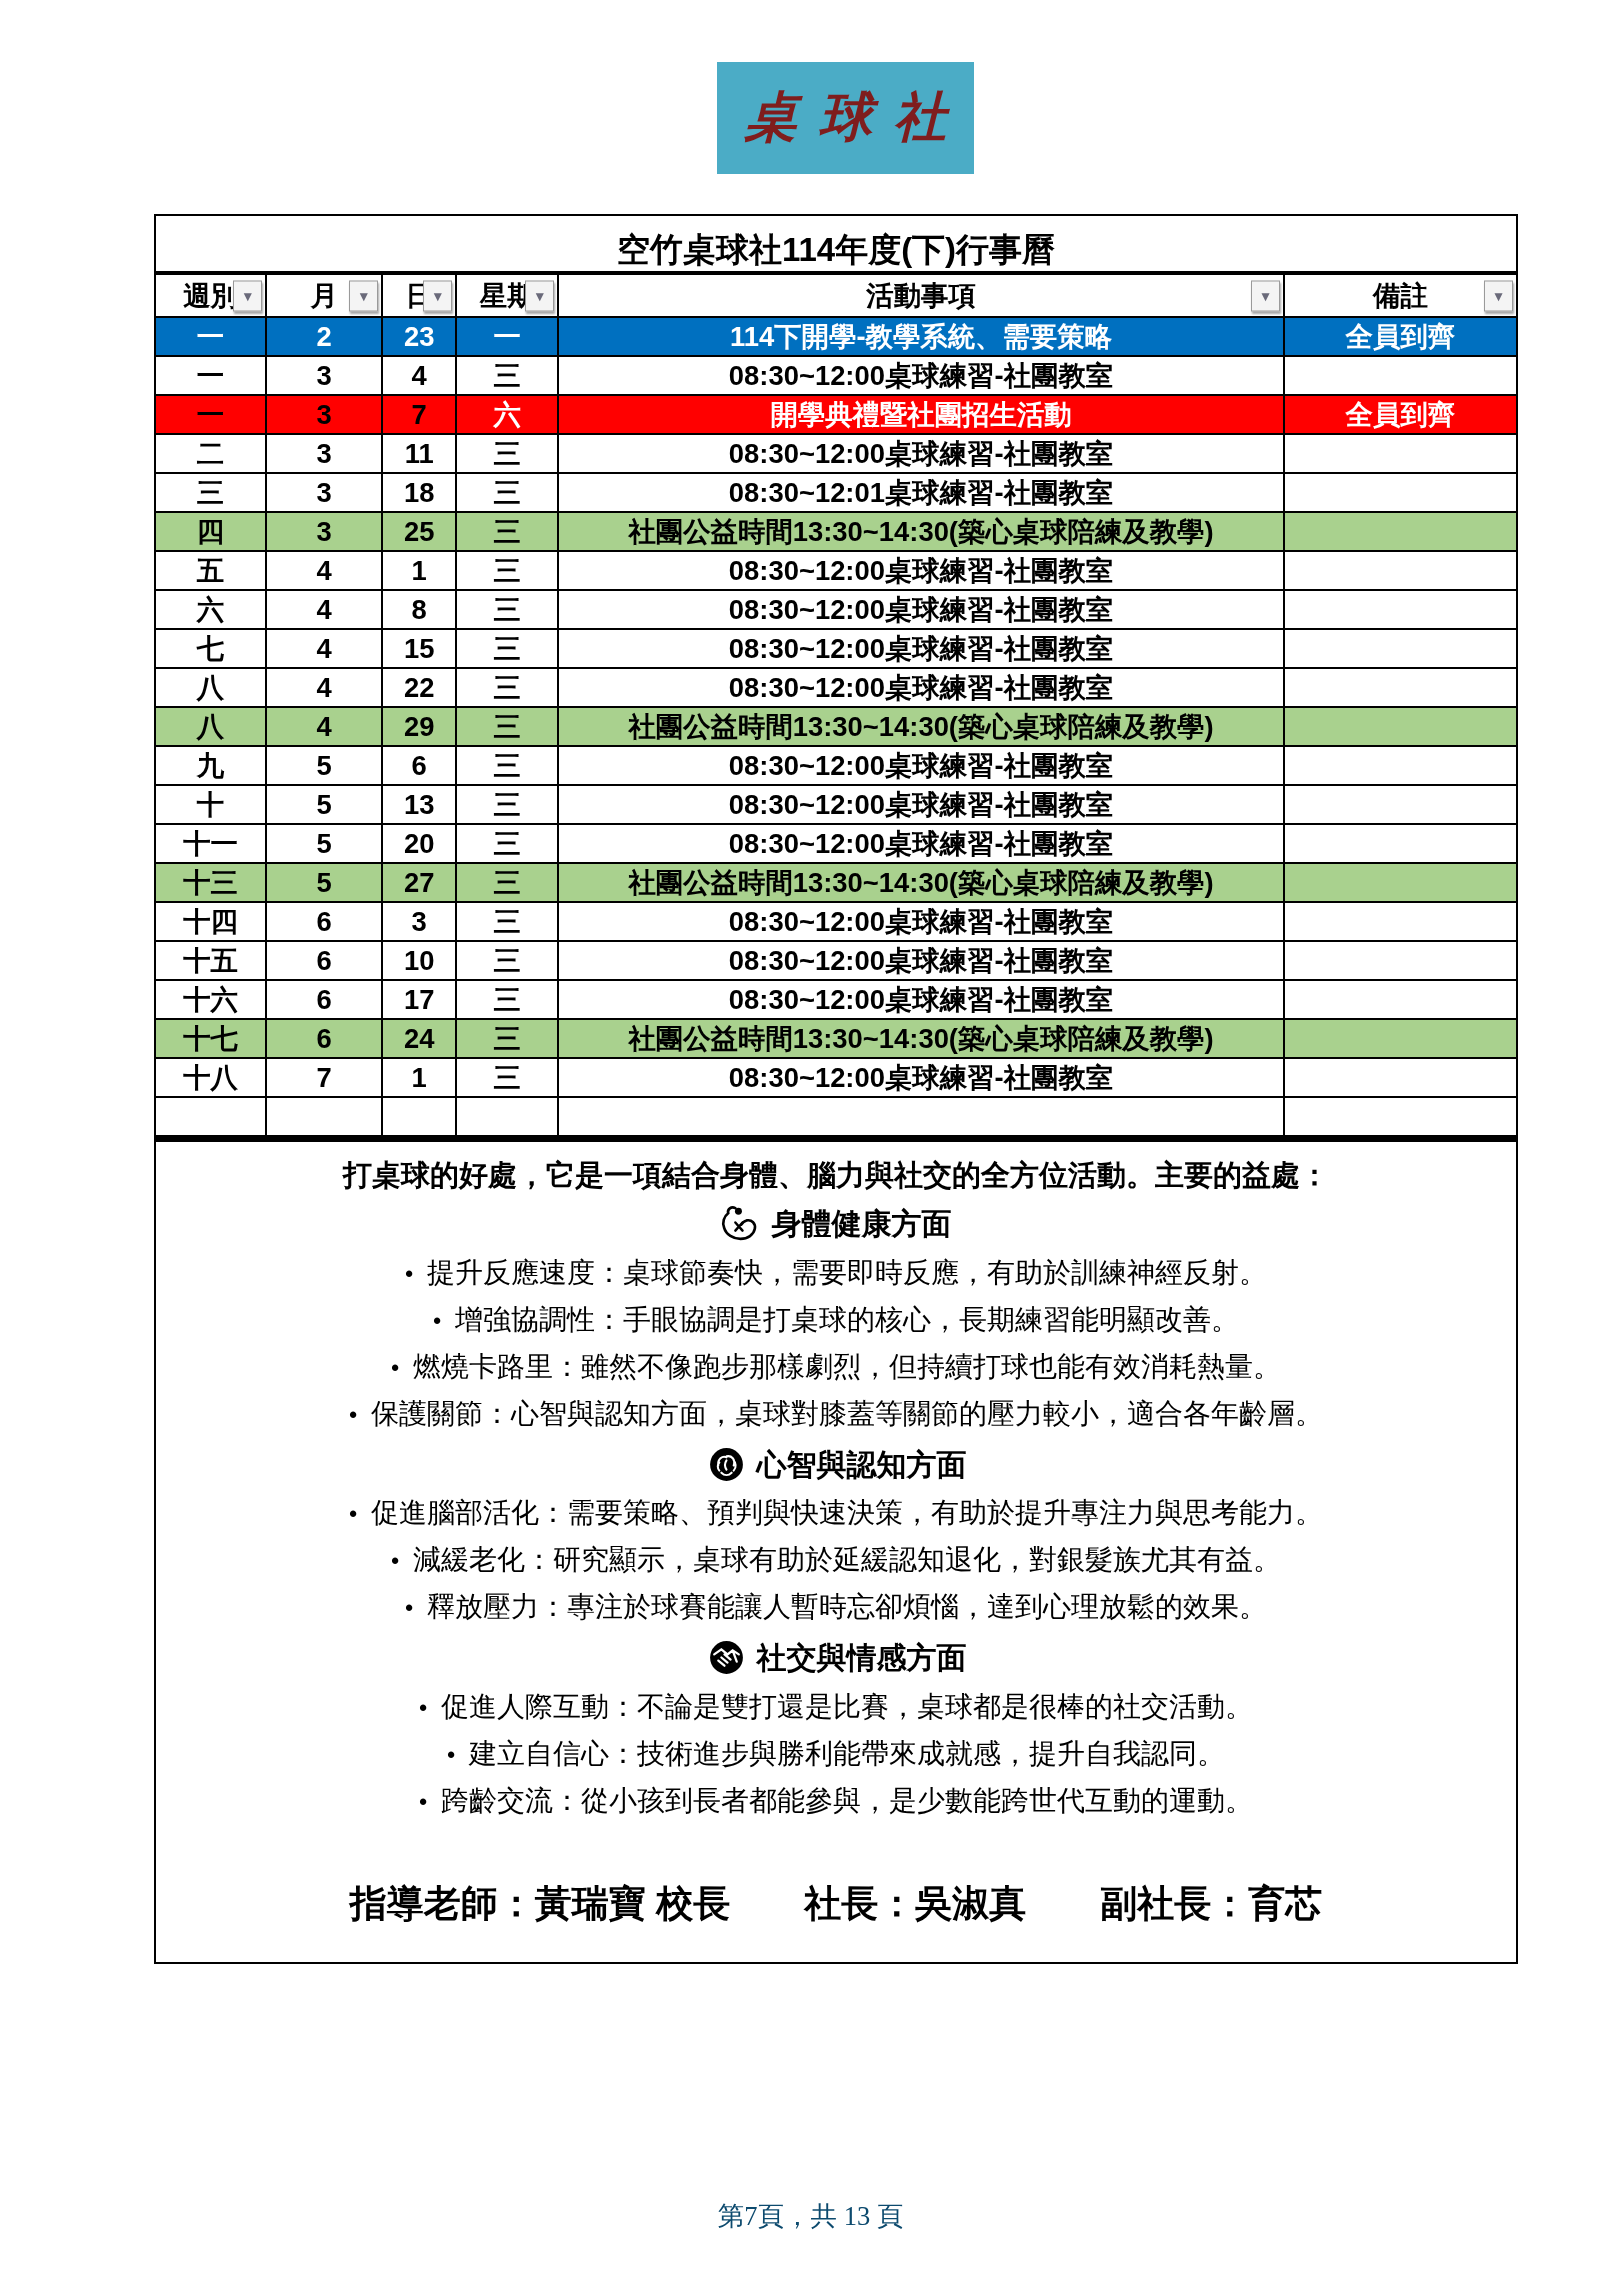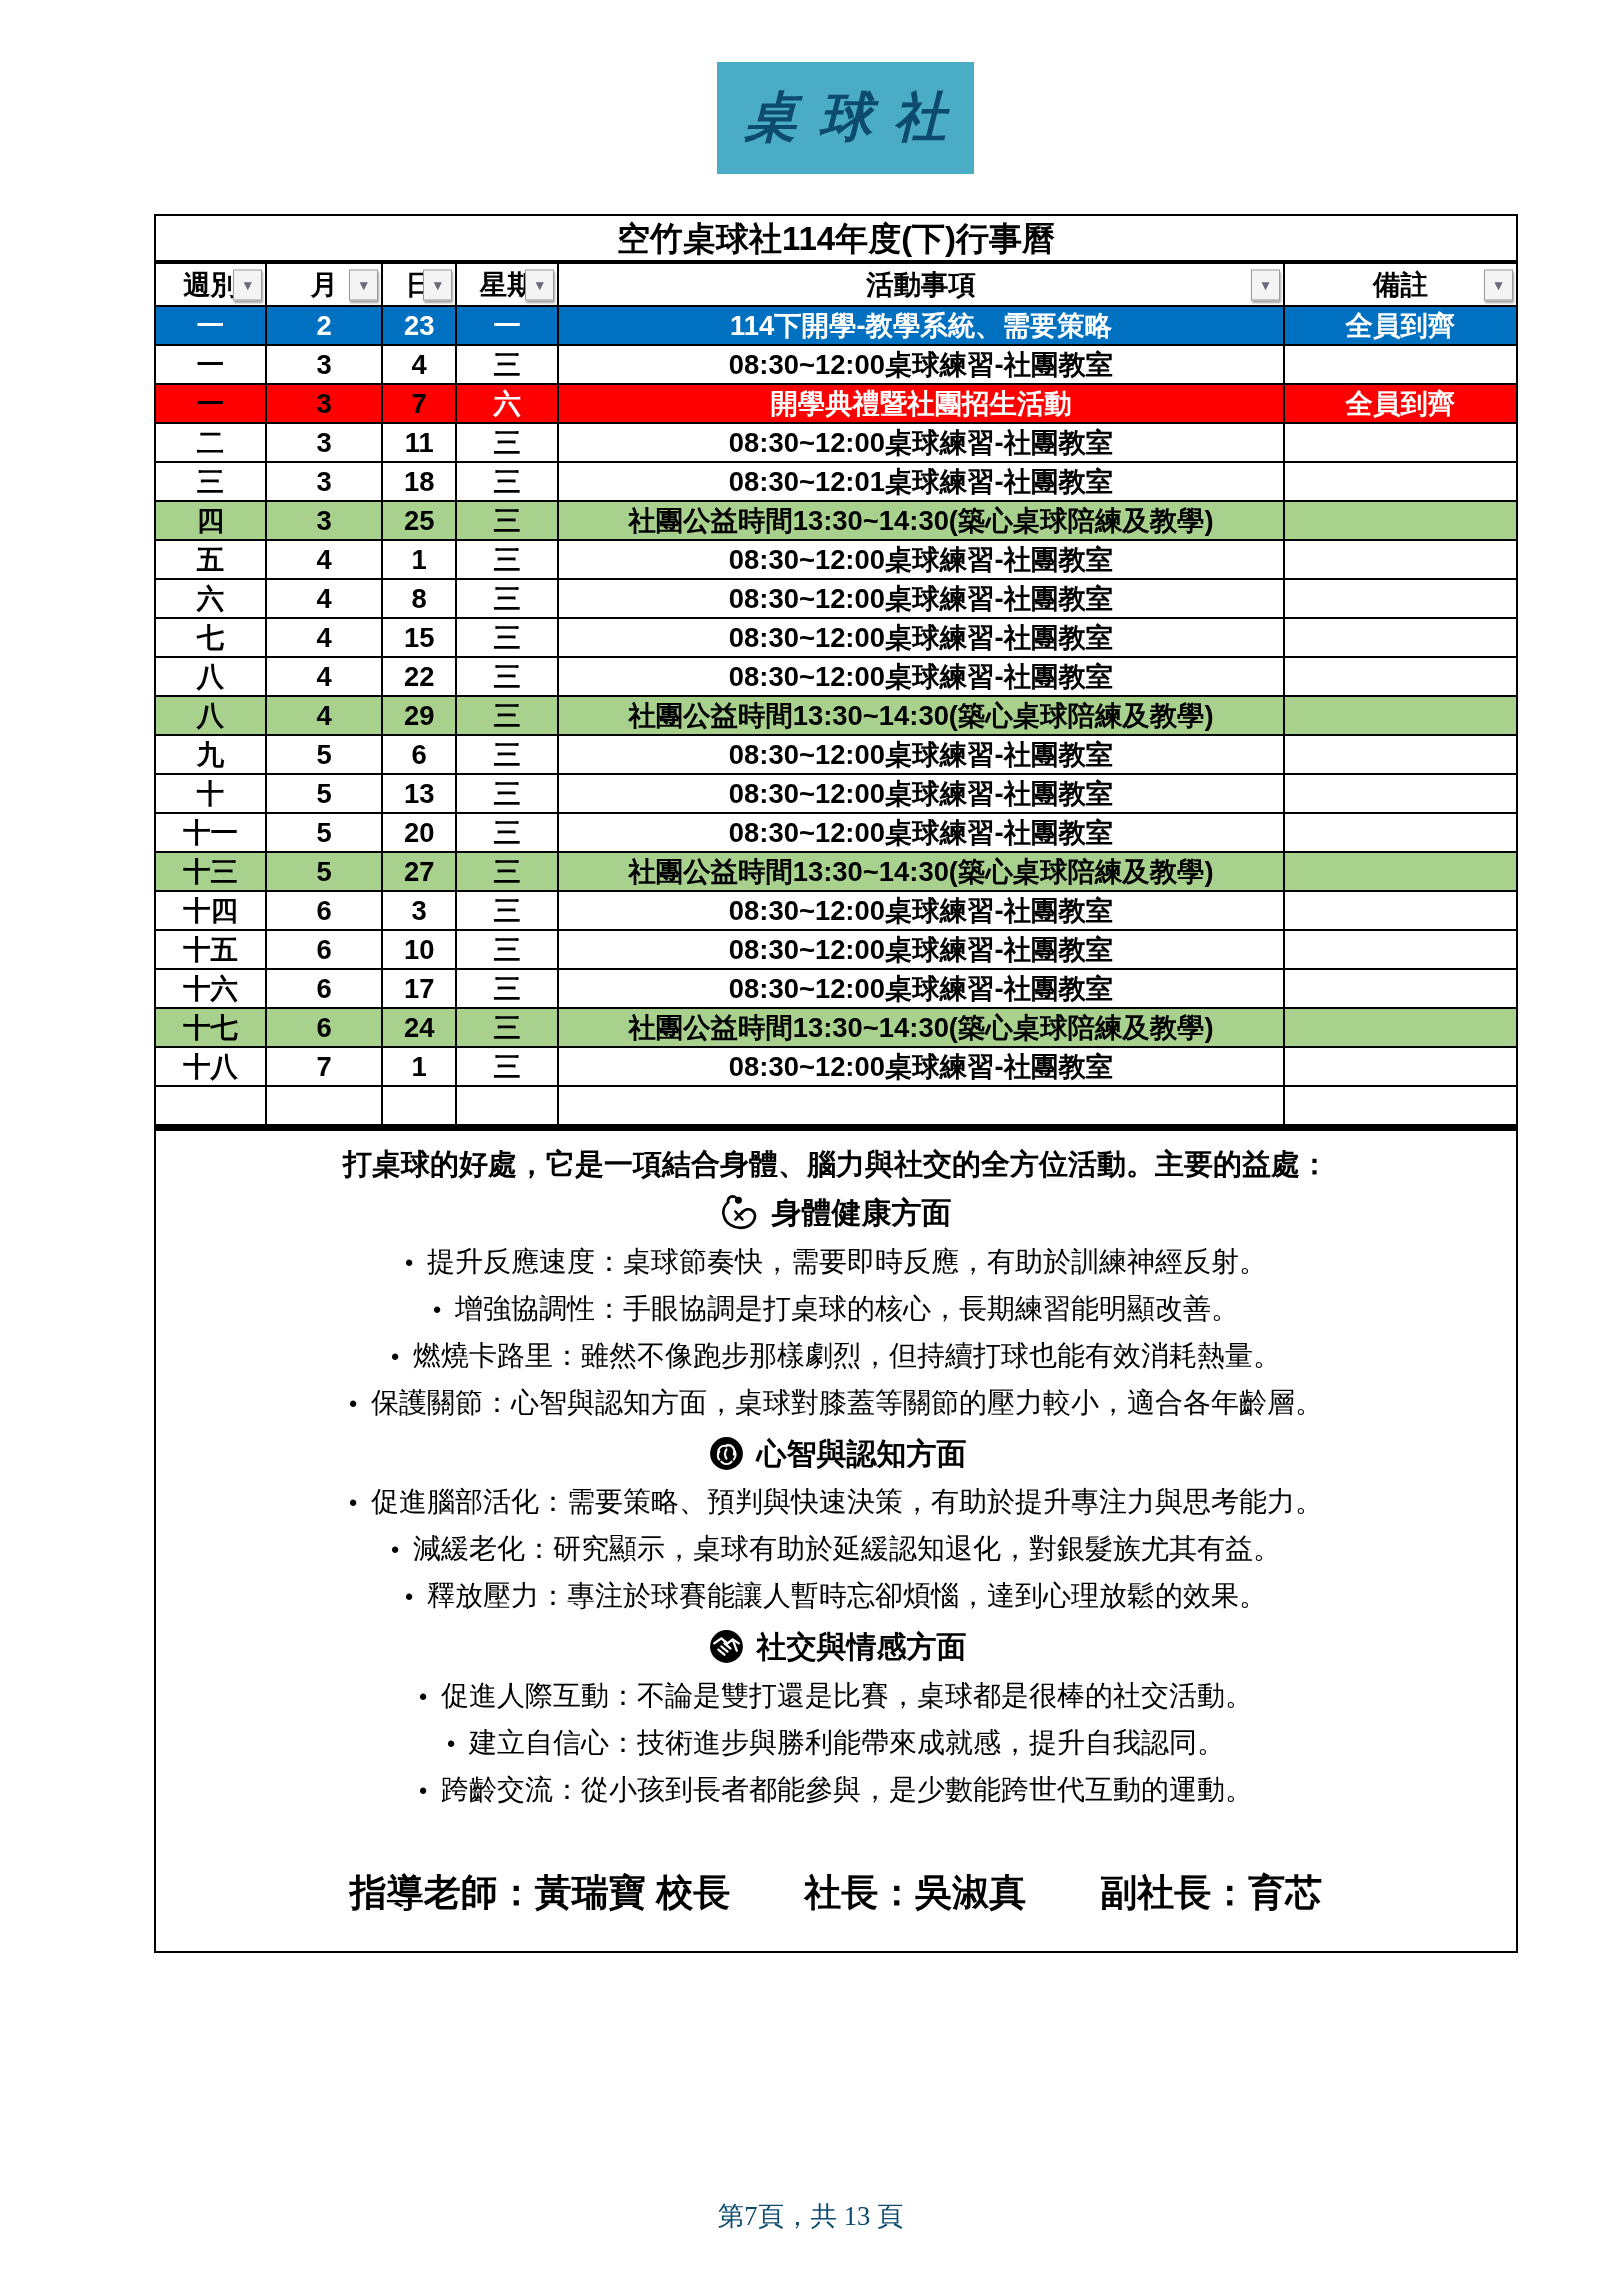--- a/index.html
+++ b/index.html
@@ -4,31 +4,31 @@
 <style>
   * { margin:0; padding:0; box-sizing:border-box; }
   html,body { background:#ffffff; }
   .page {
     position:relative; width:1621px; height:2293px; background:#fff;
     font-family:"Liberation Sans", sans-serif; color:#000; overflow:hidden;
   }
   .logo {
     position:absolute; left:717px; top:62px; width:257px; height:112px;
     display:flex; align-items:center; justify-content:center;
-    color:#0c4a6e; font-weight:bold; font-style:italic; font-size:53px;
+    color:#7f1d1d; font-weight:bold; font-style:italic; font-size:53px;
     letter-spacing:21.6px;
   }
   .logo span { margin-right:-21.6px; }
   .frame {
     position:absolute; left:154px; top:214px; width:1364px;
     border:2.9px solid #000; background:#fff;
   }
   .title {
     height:46px; line-height:45px; text-align:center;
-    font-size:33px; font-weight:bold; border-bottom:2px solid #000;
+    font-size:33px; font-weight:bold; border-bottom:2px solid #000;margin-top:11px;
   }
   table.cal { border-collapse:collapse; width:100%; table-layout:fixed; }
   table.cal th, table.cal td {
     border:2px solid #000; text-align:center; vertical-align:middle;
     overflow:hidden; white-space:nowrap; padding:0;
   }
   table.cal th:first-child, table.cal td:first-child { border-left:0;margin-left:32px; }
   table.cal th:last-child,  table.cal td:last-child  { border-right:0; }
   table.cal thead th {
     height:43px; font-size:27.4px; font-weight:bold; background:#fff;

